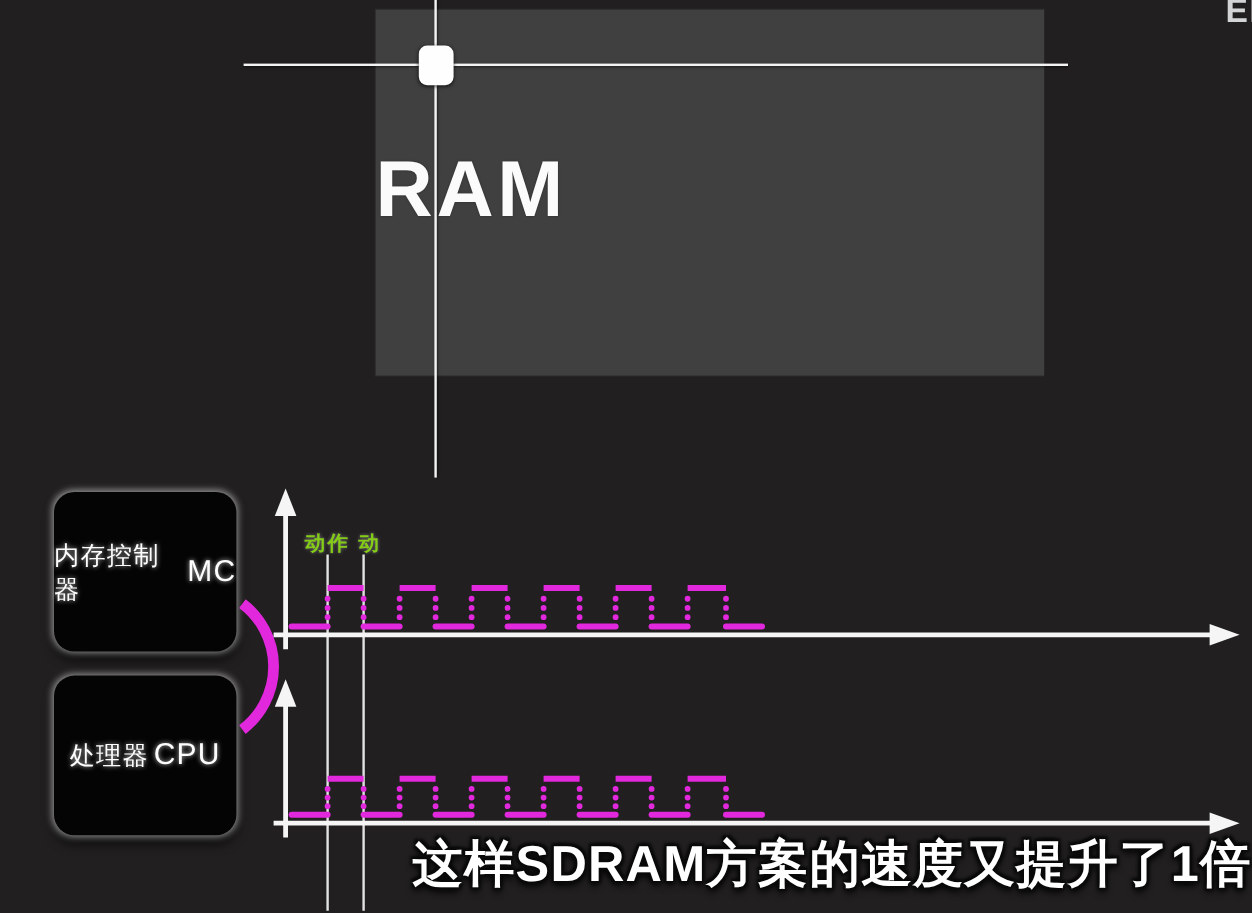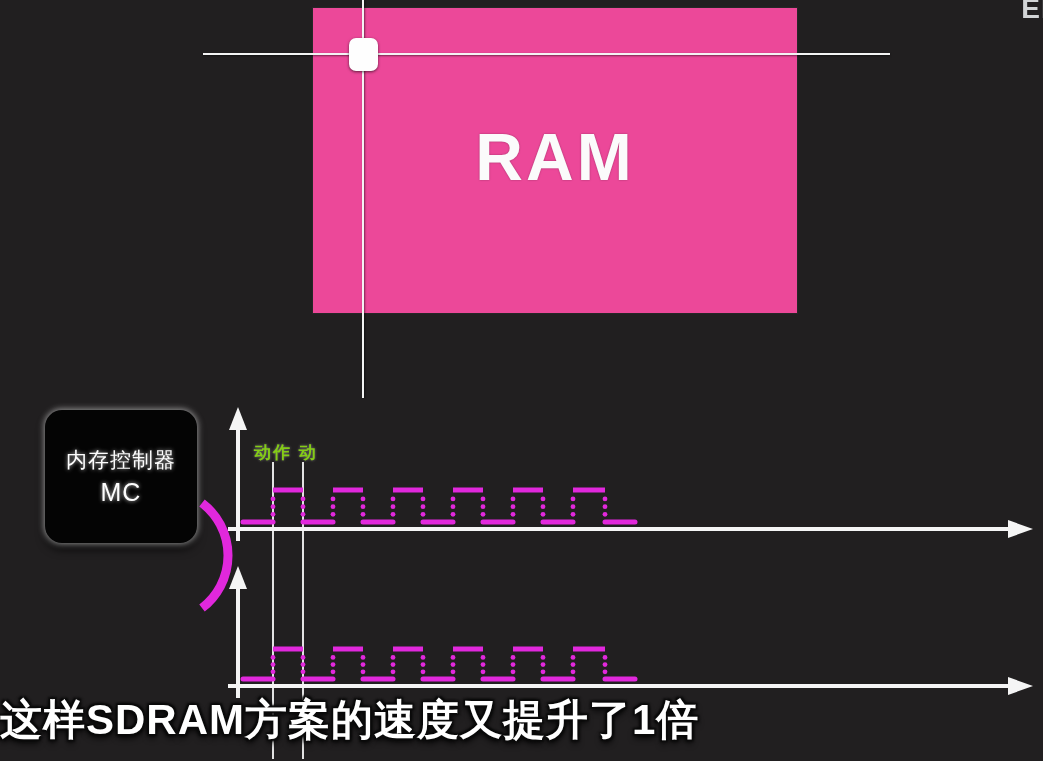--- a/index.html
+++ b/index.html
@@ -13,24 +13,24 @@
 
   
   .watermark{
     position:absolute;top:-7px;right:-16px;
     font-size:28px;font-weight:bold;color:#d2d4d6;
     letter-spacing:1px;white-space:nowrap;
   }
 
   
   .ram-box{
-    position:absolute;left:313px;top:8px;width:484px;height:305px;
-    background:#ec4899;
+    position:absolute;left:313px;top:8px;width:557px;height:305px;
+    background:#404040;
     box-shadow:0 0 0 1px rgba(255,255,255,0.03);
-    display:flex;align-items:center;justify-content:center;
+    display:flex;align-items:center;justify-content:flex-start;
   }
   .ram-label{
     font-size:66px;font-weight:bold;color:#fbfbfb;
     letter-spacing:3px;margin-top:-8px;
     text-shadow:0 0 2px rgba(0,0,0,0.35);
   }
 
   
   .crosshair-h{
     position:absolute;left:203px;top:53px;width:687px;height:2px;
@@ -44,21 +44,21 @@
     position:absolute;left:349px;top:38px;width:29px;height:33px;
     background:#fefefe;border-radius:7px;
     box-shadow:0 1px 3px rgba(0,0,0,0.6);
   }
 
   
   .chip-box{
     position:absolute;left:45px;width:152px;height:133px;
     background:#040404;border-radius:17px;
     box-shadow:0 0 6px 1px rgba(255,255,255,0.55), 0 6px 10px rgba(0,0,0,0.8);
-    display:flex;flex-direction:column;align-items:center;justify-content:center;
+    display:flex;flex-direction:row;align-items:center;justify-content:center;
     gap:4px;
   }
   .chip-box.mc{top:410px;}
   .chip-box.cpu{top:563px;}
   .chip-line1{
     font-size:21px;color:#fdfdfd;
     text-shadow:0 0 4px rgba(255,255,255,0.75);
     letter-spacing:1px;
   }
   .chip-line2{
@@ -78,21 +78,21 @@
   .marker-label{
     position:absolute;left:254px;top:441px;
     font-size:17px;font-weight:bold;color:#84cc16;
     letter-spacing:2px;white-space:nowrap;
     text-shadow:0 0 3px rgba(255,255,255,0.4);
   }
 
   
   .subtitle{
     position:absolute;left:0;top:692px;width:1043px;
-    text-align:left;
+    text-align:right;
     font-size:42px;font-weight:bold;color:#ffffff;
     letter-spacing:1px;white-space:nowrap;
     text-shadow:
       2px 2px 2px #0a0a0a,-2px 2px 2px #0a0a0a,
       2px -2px 2px #0a0a0a,-2px -2px 2px #0a0a0a,
       0 4px 6px rgba(0,0,0,0.9);
   }
 </style>
 </head>
 <body>
@@ -107,20 +107,24 @@
 
   <div class="crosshair-h"></div>
   <div class="crosshair-v"></div>
   <div class="crosshair-handle"></div>
 
   <div class="chip-box mc">
     <div class="chip-line1">内存控制器</div>
     <div class="chip-line2">MC</div>
   </div>
 
+  <div class="chip-box cpu">
+    <div class="chip-line1">处理器</div>
+    <div class="chip-line2">CPU</div>
+  </div>
 
   <svg class="arc-svg" viewBox="0 0 130 170">
     <path id="arc-path" d="M 52 33 A 66 66 0 0 1 52 138" fill="none" stroke="#e128dc" stroke-width="9" stroke-linecap="butt"></path>
   </svg>
 
   <svg class="timing-svg" id="timing" viewBox="0 0 1043 761">
       <line x1="273" y1="462" x2="273" y2="759" stroke="#e2e2e2" stroke-width="2" stroke-linecap="butt"></line>
       <line x1="303" y1="462" x2="303" y2="759" stroke="#e2e2e2" stroke-width="2" stroke-linecap="butt"></line>
       <line x1="228" y1="529" x2="1013" y2="529" stroke="#f5f5f5" stroke-width="4" stroke-linecap="butt"></line>
       <polygon points="1033,529 1008,520 1008,538" fill="#f5f5f5"></polygon>

